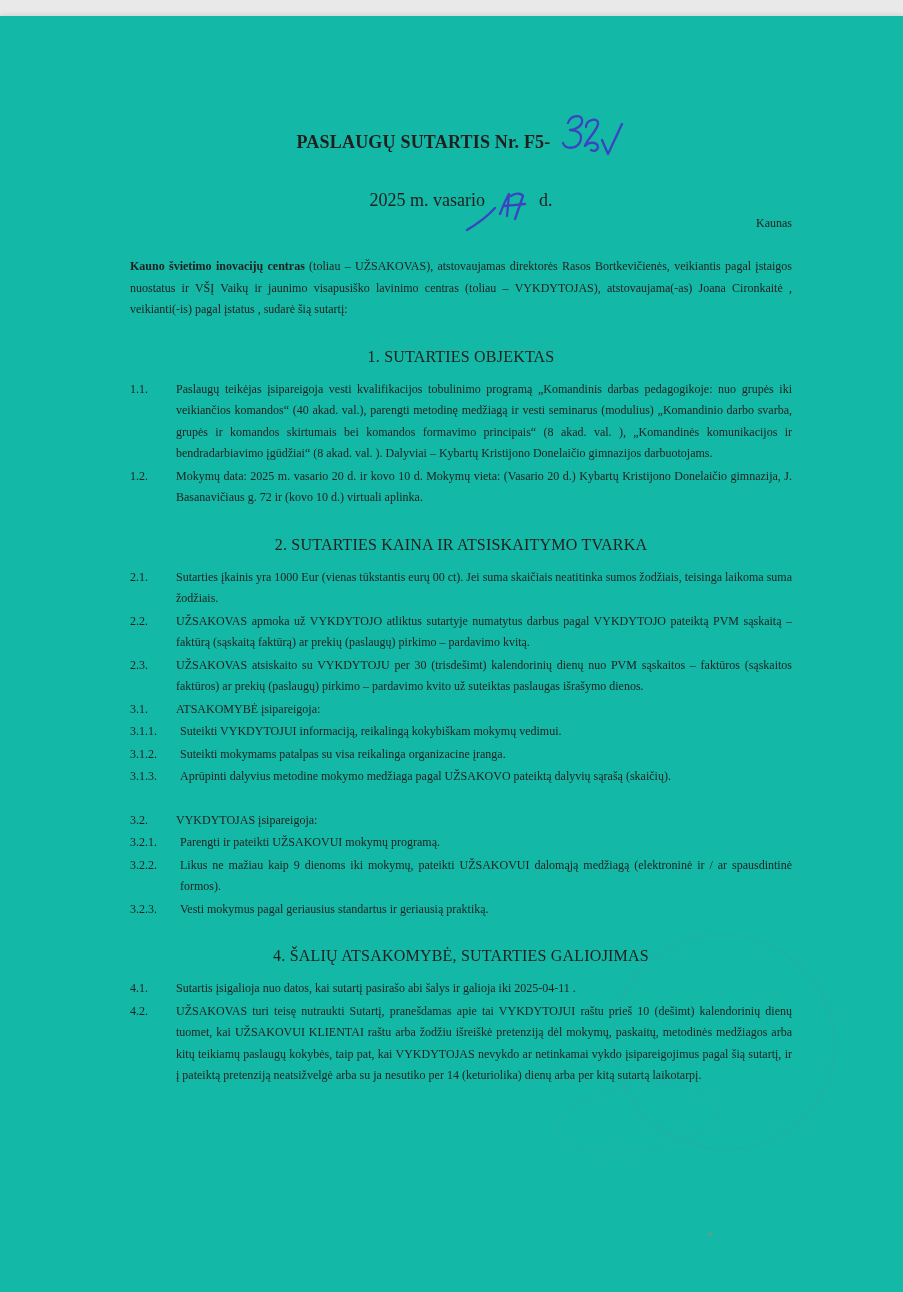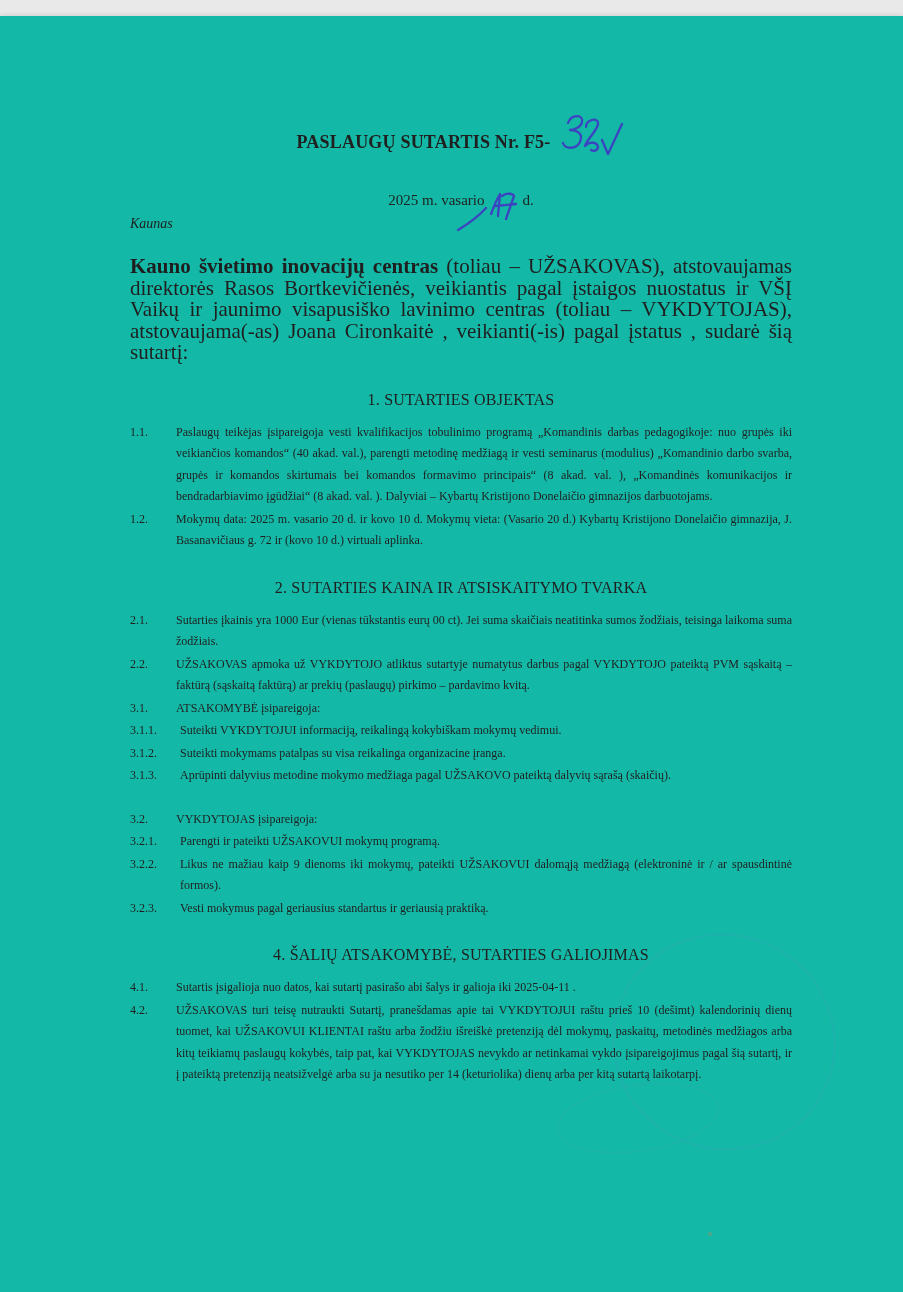--- a/index.html
+++ b/index.html
@@ -16,25 +16,25 @@
   .content{position:absolute;left:130px;top:94px;width:662px;}
   .title{
     margin:0;text-align:center;font-size:18px;font-weight:bold;
     letter-spacing:.2px;line-height:1.25;white-space:nowrap;
   }
   .hw{overflow:visible;}
   .hw path{stroke:#3c43c0;stroke-width:2.3;fill:none;stroke-linecap:round;stroke-linejoin:round;}
   .num32{vertical-align:-16px;margin-left:5px;}
   .date-row{
     margin-top:24px;display:flex;justify-content:center;align-items:center;
-    gap:0;font-size:15px;line-height:21px;
+    gap:8px;font-size:18px;line-height:21px;
   }
   .day-svg{vertical-align:middle;margin-bottom:-10px;}
-  .city{ text-align:left;font-size:14px;line-height:21px;margin-top:1px;font-style:italic;}
-  .intro{margin:22px 0 0;font-size:21px;line-height:21.5px;text-align:justify;}
+  .city{ text-align:right;font-size:12px;line-height:21px;margin-top:1px;}
+  .intro{margin:22px 0 0;font-size:12px;line-height:21.5px;text-align:justify;}
   .sec-heading{
     margin:27px 0 13px;text-align:center;font-size:16px;font-weight:normal;letter-spacing:.2px;
   }
   .clause{display:flex;font-size:12px;line-height:21.5px;margin:0 0 1px;}
   .clause .num{flex:0 0 46px;}
   .clause.lvl3 .num{flex-basis:50px;}
   .clause .txt{flex:1;text-align:justify;}
   .gap-top{margin-top:22px;}
   .ink-bleed{position:absolute;border-radius:50%;pointer-events:none;}
   .e1{left:612px;top:918px;width:220px;height:212px;border:2px solid rgba(110,130,215,.10);transform:rotate(18deg);}
@@ -87,20 +87,24 @@
     <div class="sec-heading">2. SUTARTIES KAINA IR ATSISKAITYMO TVARKA</div>
 
     <div class="clause">
       <span class="num">2.1.</span>
       <span class="txt">Sutarties įkainis yra  1000 Eur (vienas tūkstantis eurų 00 ct). Jei suma skaičiais neatitinka sumos žodžiais, teisinga laikoma suma žodžiais.</span>
     </div>
     <div class="clause">
       <span class="num">2.2.</span>
       <span class="txt">UŽSAKOVAS apmoka už VYKDYTOJO atliktus sutartyje numatytus darbus pagal VYKDYTOJO pateiktą PVM sąskaitą – faktūrą (sąskaitą faktūrą) ar prekių (paslaugų) pirkimo – pardavimo kvitą.</span>
     </div>
+    <div class="clause">
+      <span class="num">2.3.</span>
+      <span class="txt">UŽSAKOVAS atsiskaito su VYKDYTOJU per 30 (trisdešimt) kalendorinių dienų nuo PVM sąskaitos – faktūros (sąskaitos faktūros) ar prekių (paslaugų) pirkimo – pardavimo kvito už suteiktas paslaugas išrašymo dienos.</span>
+    </div>
 
 
     <div class="clause">
       <span class="num">3.1.</span>
       <span class="txt">ATSAKOMYBĖ įsipareigoja:</span>
     </div>
     <div class="clause lvl3">
       <span class="num">3.1.1.</span>
       <span class="txt">Suteikti VYKDYTOJUI informaciją, reikalingą kokybiškam mokymų vedimui.</span>
     </div>

